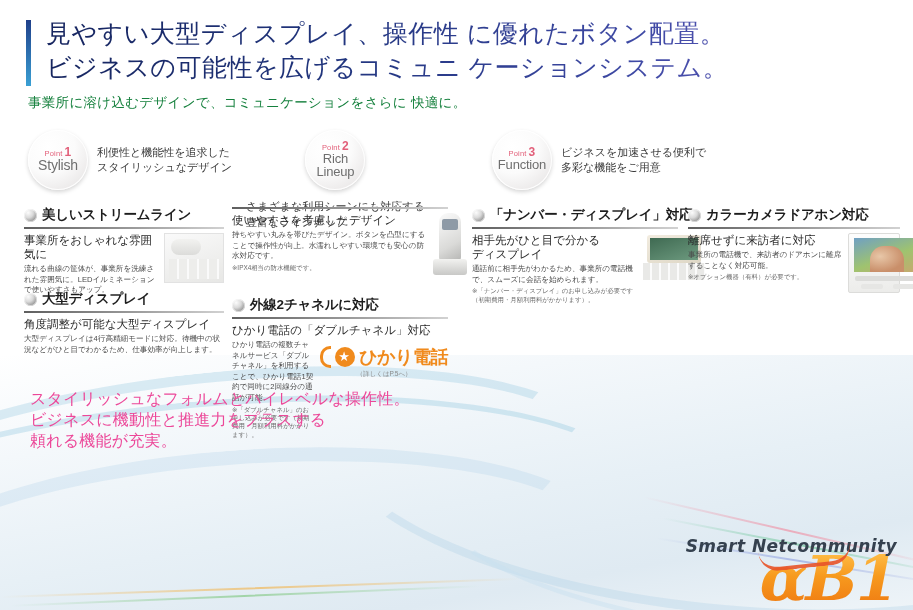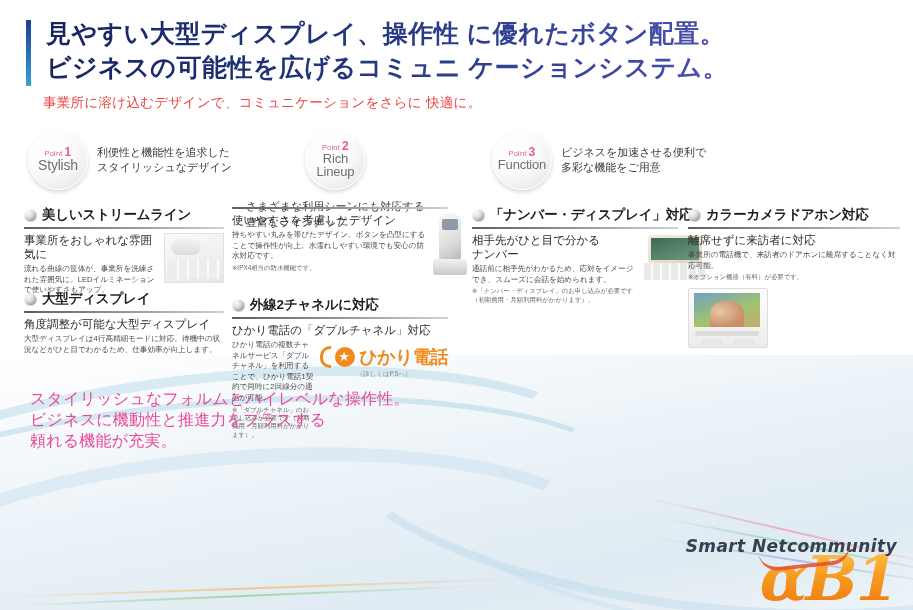--- a/index.html
+++ b/index.html
@@ -32,24 +32,24 @@
   .t3{left:640px;top:175px;width:300px;background:linear-gradient(90deg,rgba(255,140,160,0),#f08ca0,rgba(255,140,160,0));transform:rotate(13deg);}
   .t4{left:660px;top:190px;width:290px;background:linear-gradient(90deg,rgba(120,200,150,0),#6fc79a,rgba(120,200,150,0));transform:rotate(11deg);}
   .t5{left:655px;top:205px;width:290px;background:linear-gradient(90deg,rgba(150,170,230,0),#8f9fe0,rgba(150,170,230,0));transform:rotate(9deg);}
 
   
   .hdr{position:absolute;left:26px;top:16px;width:860px;}
   .hdr-bar{position:absolute;left:0;top:4px;width:5px;height:66px;
     background:linear-gradient(180deg,#1f3f8a,#3aa0d4);}
   .hdr-lines{margin-left:20px;}
   .hdr-l1,.hdr-l2{
-    font-size:25px;line-height:34px;letter-spacing:.5px;font-weight:700;white-space:nowrap;
+    font-size:25px;line-height:34px;letter-spacing:.5px;font-weight:400;white-space:nowrap;
     background:linear-gradient(90deg,#16255f 0%,#21357e 35%,#3e49a4 70%,#6a5fc0 100%);
     -webkit-background-clip:text;background-clip:text;color:transparent;}
-  .hdr-sub{margin-left:17px;margin-top:10px;font-size:13.5px;color:#ef4444;letter-spacing:.3px;white-space:nowrap;}
+  .hdr-sub{margin-left:2px;margin-top:10px;font-size:13.5px;color:#15803d;letter-spacing:.3px;white-space:nowrap;}
 
   
   .points{position:absolute;left:26px;top:130px;width:870px;height:62px;}
   .point{position:absolute;display:flex;align-items:center;gap:9px;}
   .p1{left:2px;top:0;}
   .p2{left:220px;top:0;flex-direction:column;}
   .p3{left:466px;top:0;}
   .badge{width:60px;height:60px;border-radius:50%;flex:0 0 60px;
     background:radial-gradient(circle at 34% 28%,#ffffff 0%,#fbfbfb 45%,#eceaea 78%,#dedbdb 100%);
     box-shadow:0 2px 4px rgba(0,0,0,.17), inset 0 0 0 1px rgba(255,255,255,.9);
@@ -268,40 +268,40 @@
 
   <div class="feat" style="left:472px;top:206px;width:206px;">
     <div class="f-head">
       <span class="dot"></span>
       <span class="f-title">「ナンバー・ディスプレイ」対応</span>
     </div>
     <div class="rule"></div>
     <div class="f-row" style="margin-top:4px;">
       <div class="f-col-text">
         <div class="f-sub" style="margin-top:0;">相手先がひと目で分かる</div>
-        <div class="f-sub" style="margin-top:0;">ナンバー</div>
-        <div class="f-body">通話前に相手先がわかるため、応対をイメージでき、スムーズに会話を始められます。</div>
+        <div class="f-sub" style="margin-top:0;">ディスプレイ</div>
+        <div class="f-body">通話前に相手先がわかるため、事業所の電話機で、スムーズに会話を始められます。</div>
         <div class="f-note">※「ナンバー・ディスプレイ」のお申し込みが必要です（初期費用・月額利用料がかかります）。</div>
       </div>
       <div class="th-nd">
         <span class="lid">
             <i></i>
           </span>
           <span class="kb"></span>
       </div>
     </div>
   </div>
 
   <div class="feat" style="left:688px;top:206px;width:212px;">
     <div class="f-head">
       <span class="dot"></span>
       <span class="f-title">カラーカメラドアホン対応</span>
     </div>
     <div class="rule"></div>
-    <div class="f-row" style="margin-top:4px;flex-direction:column;">
+    <div class="f-row" style="margin-top:4px;">
       <div class="f-col-text">
         <div class="f-sub" style="margin-top:0;">離席せずに来訪者に対応</div>
         <div class="f-body">事業所の電話機で、来訪者のドアホンに離席することなく対応可能。</div>
         <div class="f-note">※オプション機器（有料）が必要です。</div>
       </div>
       <div class="th-door">
         <span class="vid"></span>
           <span class="bar"></span>
           <span class="b2"></span>
           <span class="b3"></span>

